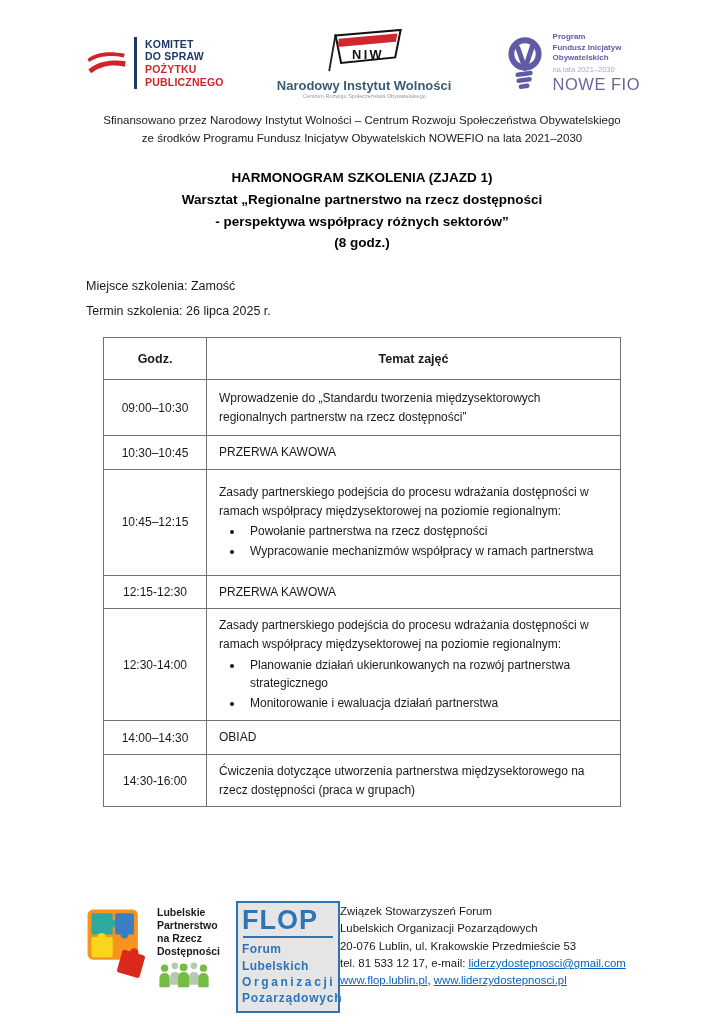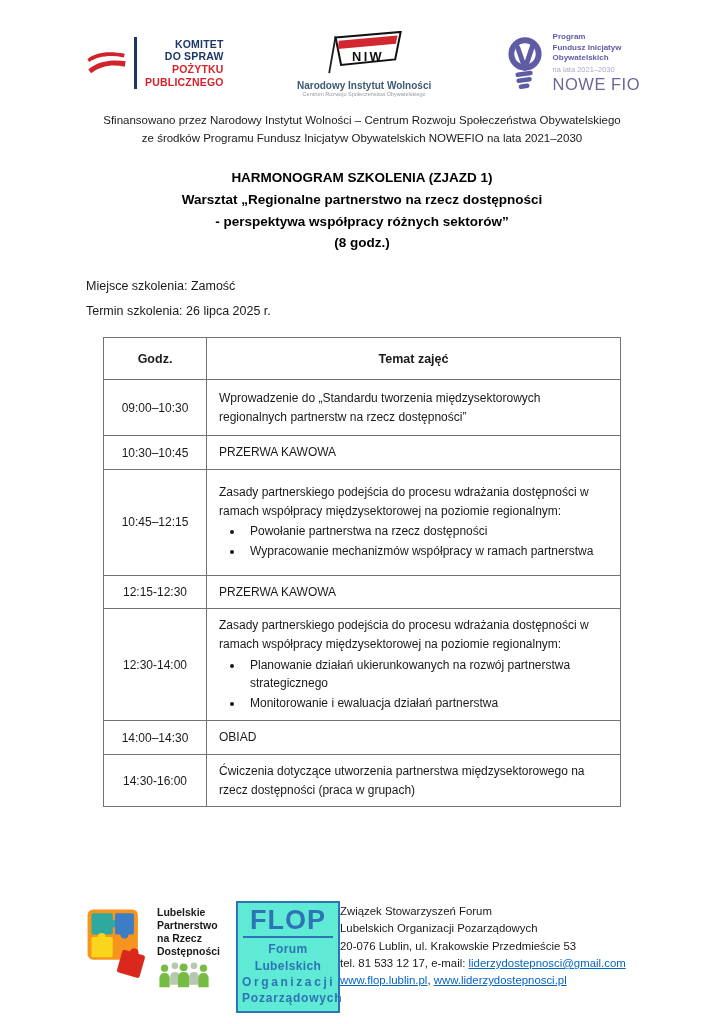--- a/index.html
+++ b/index.html
@@ -4,25 +4,25 @@
 <style>
   * { box-sizing: border-box; }
   html,body { margin:0; padding:0; }
   body { font-family:"Liberation Sans", sans-serif; background:#888; }
   .page { position:relative; width:724px; height:1024px; margin:0 auto; background:#ffffff; color:#1a1a1a; overflow:hidden; }
 
   
   .logos { display:flex; justify-content:space-between; align-items:center; margin:26px 84px 0 86px; height:74px; }
   .komitet { display:flex; align-items:center; }
   .komitet-bar { width:3px; height:52px; background:#1D3765; margin:0 8px 0 6px; }
-  .komitet-text { font-size:10.5px; font-weight:bold; line-height:1.2; letter-spacing:.2px;text-align:right; }
+  .komitet-text { font-size:10.5px; font-weight:bold; line-height:1.2; letter-spacing:.2px; }
   .komitet-text .navy { color:#1D3765; }
   .komitet-text .red  { color:#D2232A; }
   .niw { text-align:center; margin-top:2px; }
-  .niw-cap { font-size:10px; font-weight:bold; color:#3D5A73; margin-top:1px; }
+  .niw-cap { font-size:13px; font-weight:bold; color:#3D5A73; margin-top:1px; }
   .niw-sub { font-size:6px; color:#9a9a9a; transform:scale(.92); }
   .nowefio { display:flex; align-items:center; gap:8px; }
   .nf-prog { font-size:8px; font-weight:bold; color:#5F5CA5; line-height:1.3; }
   .nf-years { font-size:7.5px; color:#ABAACB; margin:1px 0 1px; }
   .nf-mark { font-size:16.5px; color:#686899; letter-spacing:.5px; }
 
   
   .funding { margin-top:11px; text-align:center; font-size:11.5px; line-height:1.6; color:#1a1a1a; }
   .doc-title { margin-top:19px; text-align:center; font-weight:bold; font-size:13.5px; line-height:1.62; color:#000; }
   .meta { margin:25px 0 0 86px; font-size:12.5px; }
@@ -42,21 +42,21 @@
   tr.h-r5 { height:112px; }
   tr.h-r7 { height:52px; }
   td.topic ul { margin:2px 0 0; padding-left:25px; }
   td.topic li { margin:1px 0; padding-left:6px; }
 
   
   .footer { position:absolute; top:901px; left:86px; display:flex; align-items:flex-start; }
   .lpd { display:flex; gap:5px; width:150px; }
   .lpd-right { padding-top:5px; }
   .lpd-name { font-weight:bold; font-size:10.5px; line-height:1.25; color:#1a1a1a; }
-  .flop-box { width:104px; border:2.5px solid #2E74B5; padding:3px 4px 5px; background:#5eead4; text-align:center; }
+  .flop-box { width:104px; border:2.5px solid #2E74B5; padding:3px 4px 5px; background:#e5e5e5; }
   .flop-mark { font-size:27px; font-weight:bold; color:#2E74B5; line-height:1.05; letter-spacing:1px; }
   .flop-div { border-top:2px solid #2E74B5; margin:2px 1px 3px; }
   .flop-cap { font-size:12px; font-weight:bold; color:#2E74B5; line-height:1.35; }
   .flop-cap .ls1 { letter-spacing:.4px; }
   .flop-cap .ls2 { letter-spacing:2.6px; }
   .flop-cap .ls3 { letter-spacing:.8px; }
   .contact { width:312px; font-size:11.4px; line-height:1.52; padding-top:2px; }
   a.link { color:#0563C1; text-decoration:underline; }
 </style>
 </head>

